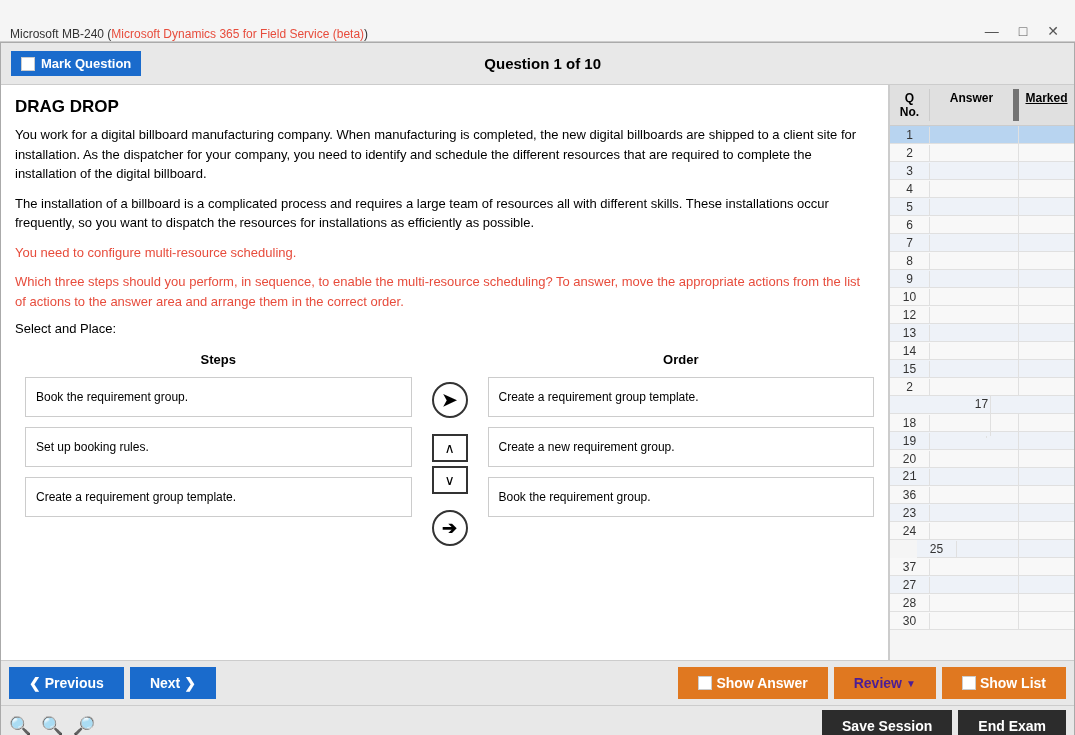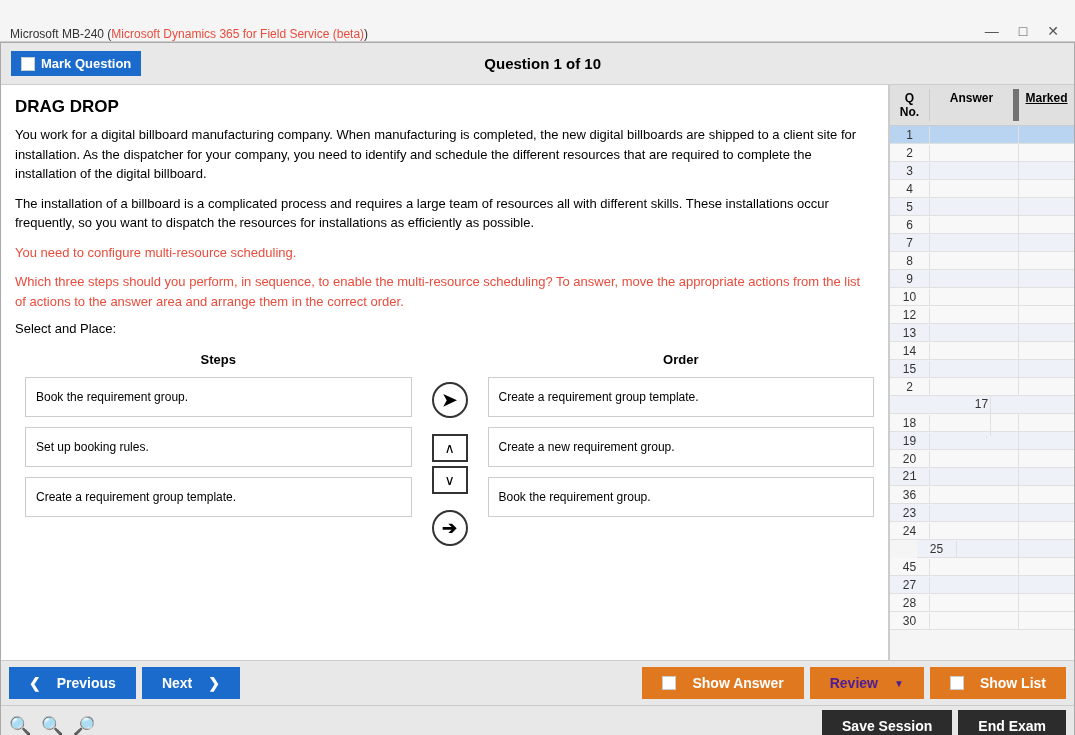--- a/index.html
+++ b/index.html
@@ -217,21 +217,21 @@
       gap: 6px;
     }
     .nav-btn {
       padding: 8px 20px;
       font-size: 14px;
       font-weight: bold;
       border: none;
       cursor: pointer;
       display: flex;
       align-items: center;
-      gap: 16px;
+      gap: 4px;
     }
     .btn-prev { background: #1a6bcc; color: #fff; }
     .btn-next { background: #1a6bcc; color: #fff; }
     .btn-show-answer { background: #e07820; color: #fff; }
     .btn-review { background: #e07820; color: #4c1d95; }
     .btn-show-list { background: #e07820; color: #fff; }
 
     #bottom-zoom {
       background: #e8e8e8;
       border-top: 1px solid #ccc;
@@ -473,21 +473,21 @@
             <div class="qr-no">24</div>
             <div class="qr-ans"></div>
             <div class="qr-marked"></div>
           </div>
           <div class="q-row" style="background: rgb(238, 242, 248); margin-left: 27px;">
             <div class="qr-no">25</div>
             <div class="qr-ans"></div>
             <div class="qr-marked"></div>
           </div>
           <div class="q-row" style="background: rgb(248, 248, 248);">
-            <div class="qr-no">45</div>
+            <div class="qr-no">37</div>
             <div class="qr-ans"></div>
             <div class="qr-marked"></div>
           </div>
           <div class="q-row" style="background: rgb(238, 242, 248);">
             <div class="qr-no">27</div>
             <div class="qr-ans"></div>
             <div class="qr-marked"></div>
           </div>
           <div class="q-row" style="background: rgb(248, 248, 248);">
             <div class="qr-no">28</div>

